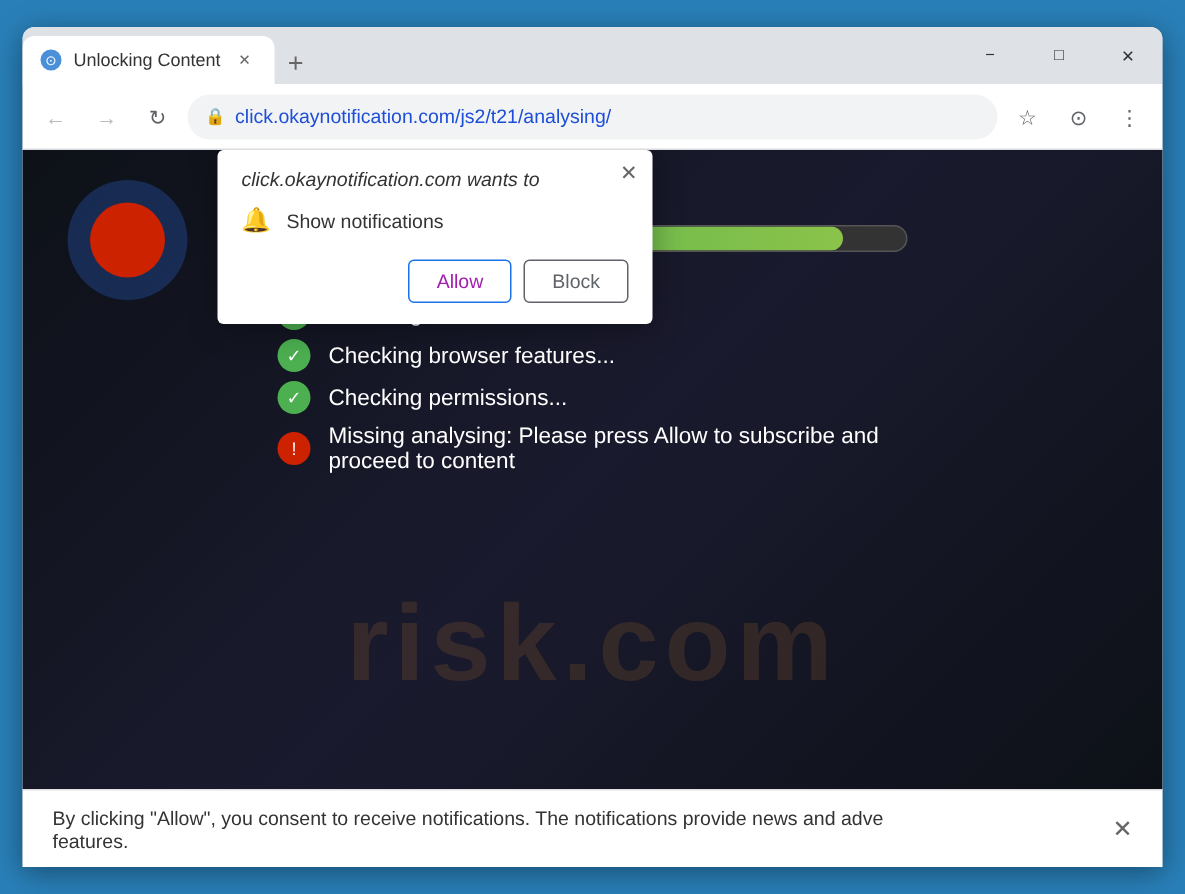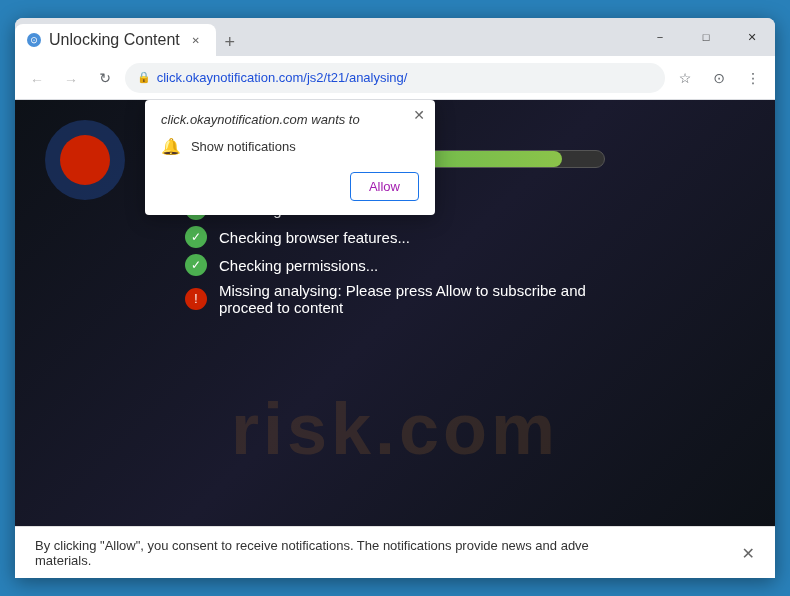--- a/index.html
+++ b/index.html
@@ -48,21 +48,21 @@
       display: flex;
       align-items: center;
       justify-content: center;
       font-size: 9px;
       color: white;
       flex-shrink: 0;
     }
 
     .tab-label {
       flex: 1;
-      font-size: 16px;
+      font-size: 12px;
       color: #333;
       white-space: nowrap;
       overflow: hidden;
     }
 
     .tab-close {
       width: 16px;
       height: 16px;
       border-radius: 50%;
       display: flex;
@@ -454,20 +454,21 @@
 
     <div class="notification-popup">
       <div class="popup-close">✕</div>
       <div class="popup-title">click.okaynotification.com wants to</div>
       <div class="popup-permission">
         <span class="bell-icon">🔔</span>
         <span class="permission-text">Show notifications</span>
       </div>
       <div class="popup-buttons">
         <button class="btn-allow">Allow</button>
+        <button class="btn-block">Block</button>
       </div>
     </div>
 
     <div class="page-body">
 
       <div class="progress-container">
         <div class="progress-bar-wrap">
           <div class="progress-fill"></div>
         </div>
       </div>
@@ -488,17 +489,17 @@
         <div class="check-item">
           <div class="check-icon-warn">!</div>
           <span>Missing analysing: Please press Allow to subscribe and proceed to content</span>
         </div>
       </div>
     </div>
   </div>
 
   <div class="bottom-bar">
     <div>By clicking "Allow", you consent to receive notifications. The notifications provide news and adve</div>
-    <div>materials.</div>
+    <div>features.</div>
     <div class="bottom-close">✕</div>
   </div>
 
 </div>
 
 </body></html>

